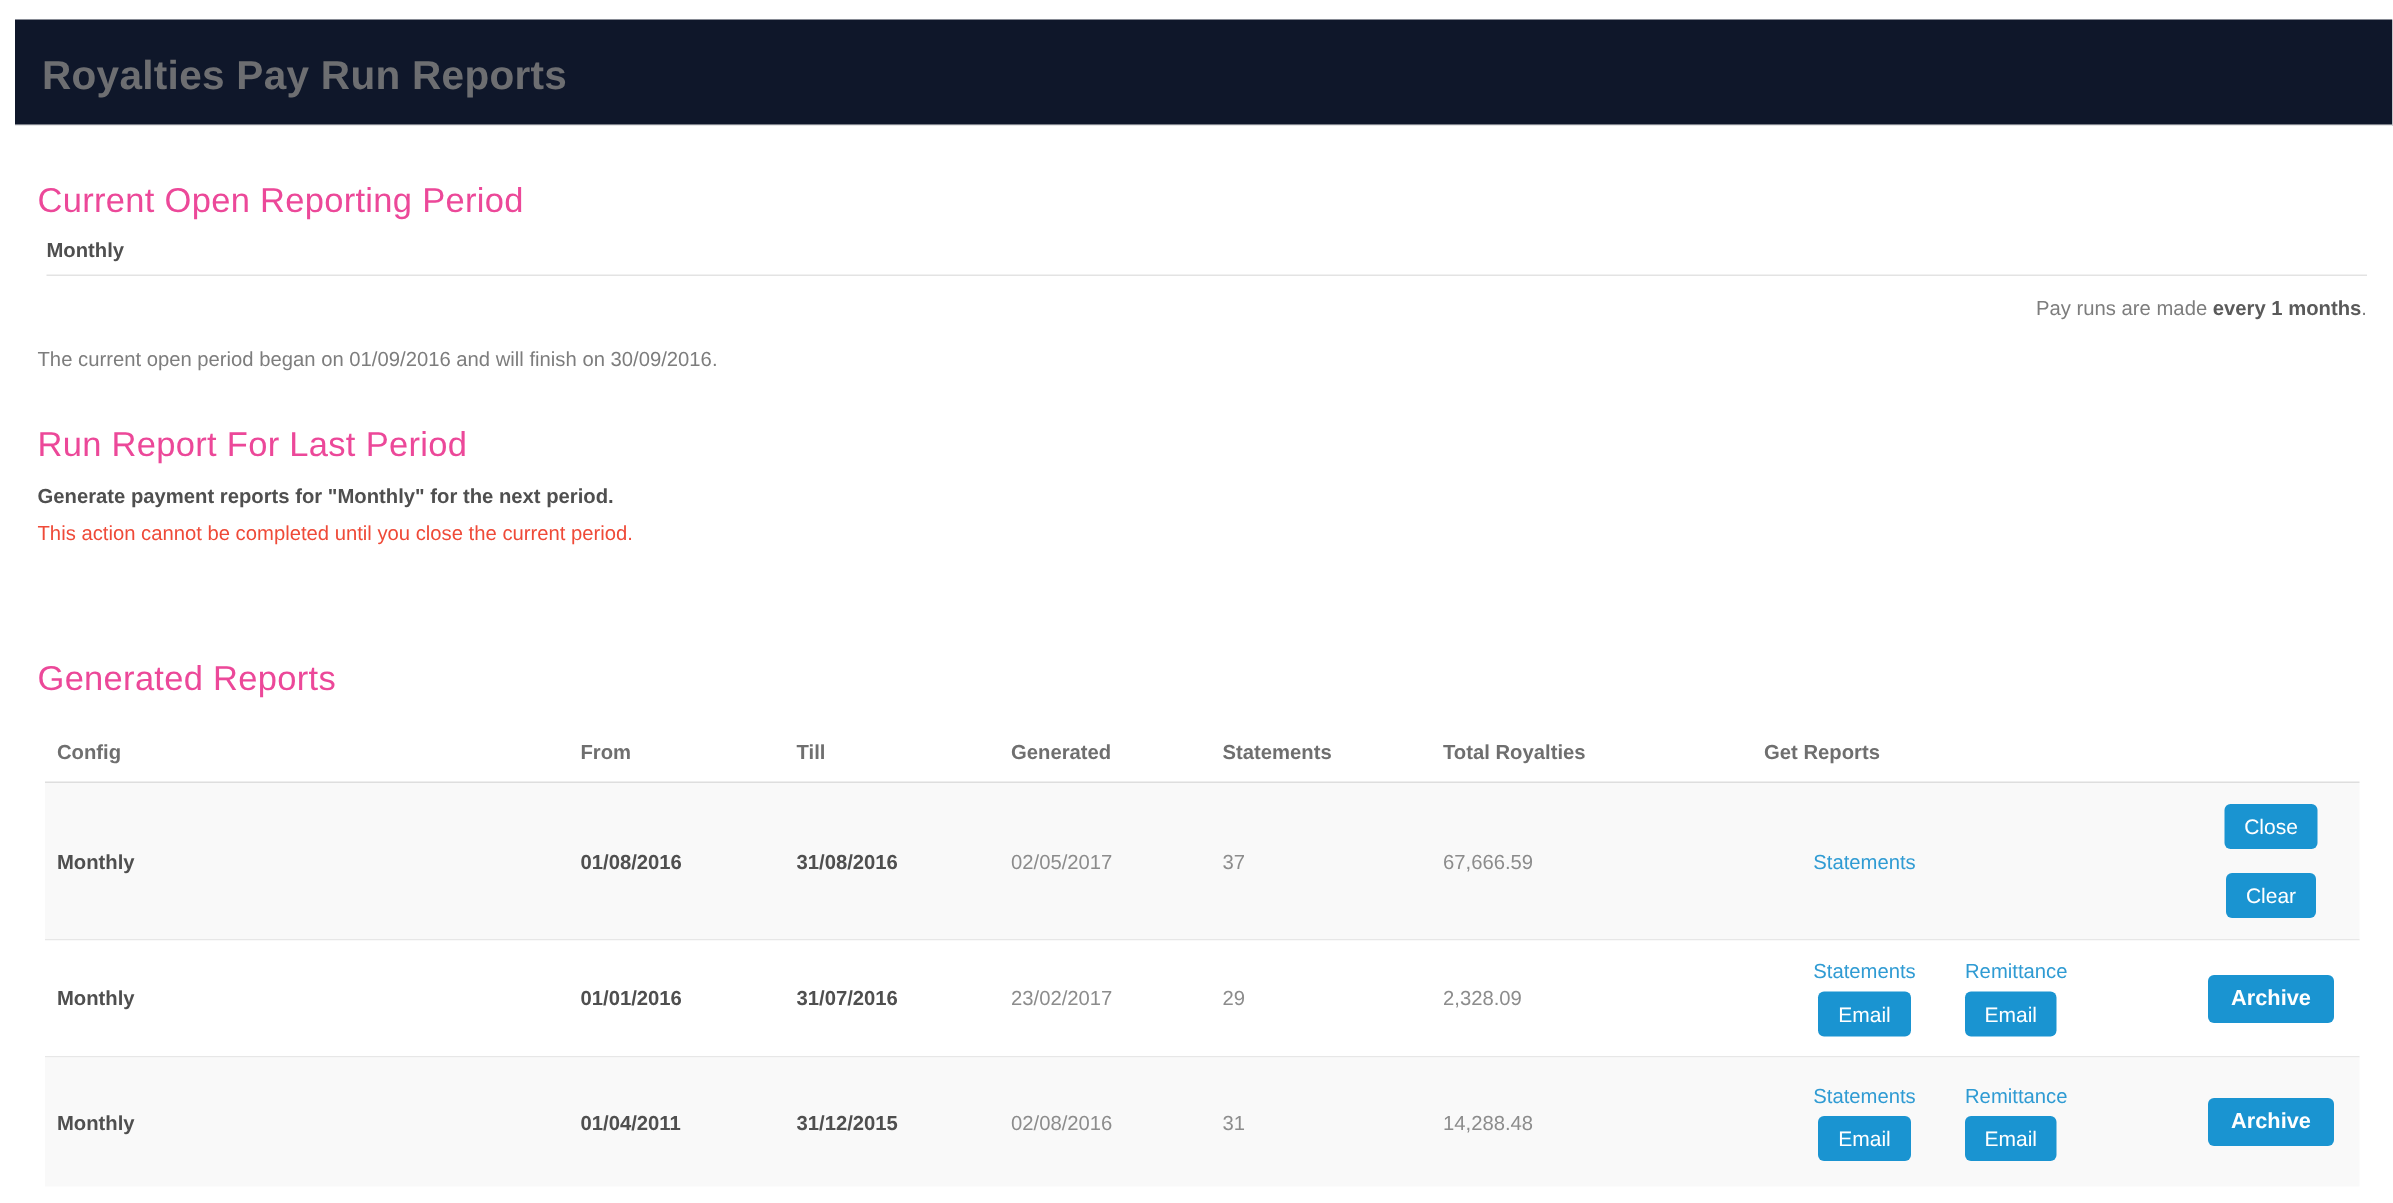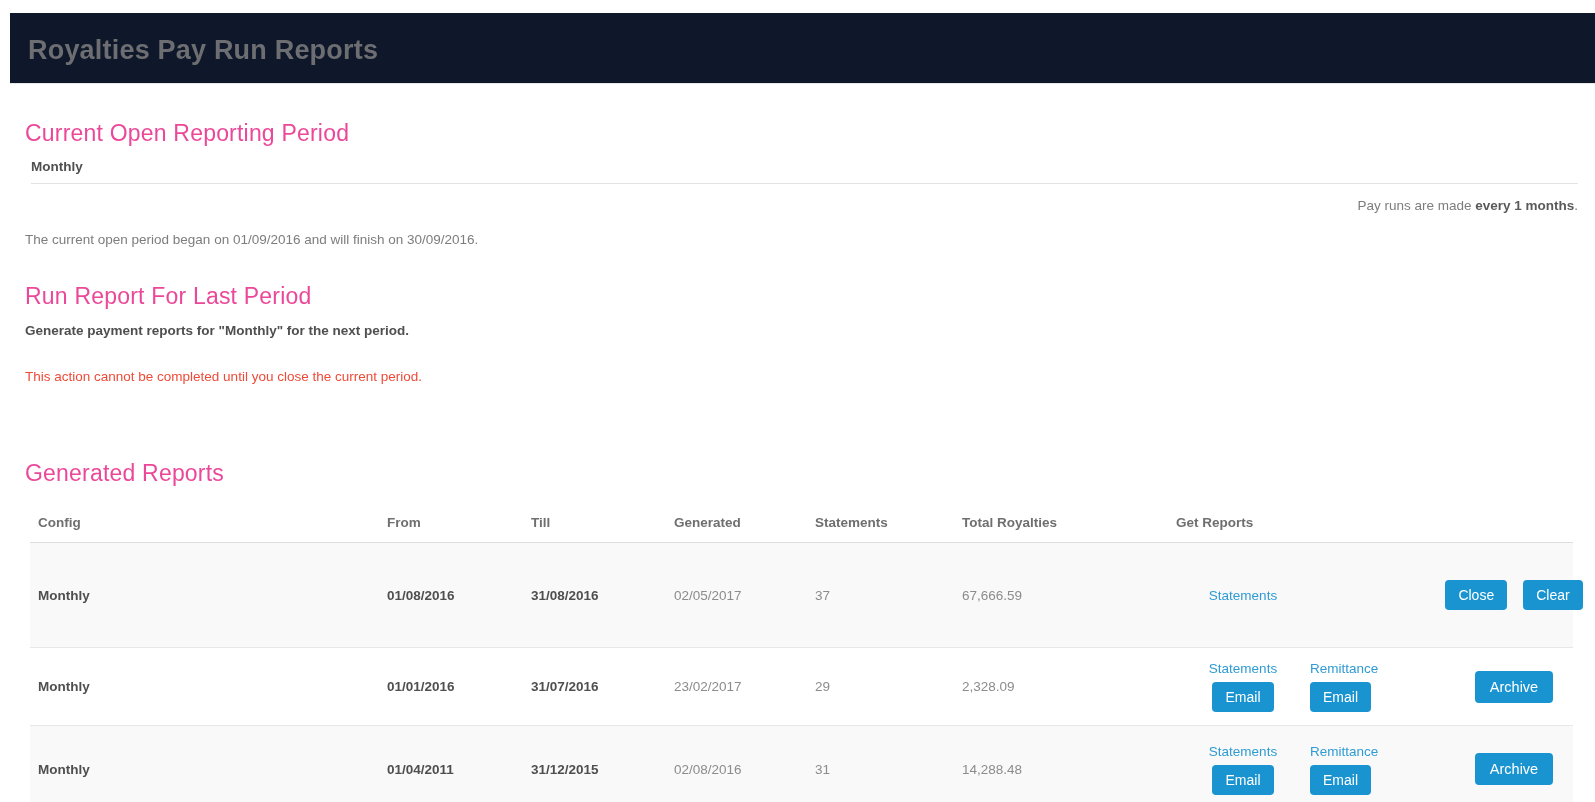--- a/index.html
+++ b/index.html
@@ -51,21 +51,21 @@
   }
   .p-freq   { margin-top: 14px; text-align: right; }
   .p-period { margin-top: 19px; }
   .p-generate {
     margin-top: 13px;
     font-size: 13.5px;
     font-weight: bold;
     color: #4f4f4f;
   }
   .p-warning {
-    margin-top: 31px;
+    margin-top: 10px;
     font-size: 13.5px;
     color: #ef4a38;
   }
   .bold-inline { font-weight: bold; color: #5a5a5a; }
 
   
   .reports-table {
     margin: 14px 5px 0 5px;
     width: 1543px;
     font-size: 13.5px;
@@ -85,21 +85,21 @@
 
   .c-config     { width: 357px; padding-left: 8px; }
   .c-from       { width: 144px; }
   .c-till       { width: 143px; }
   .c-generated  { width: 141px; }
   .c-statements { width: 147px; }
   .c-royalties  { width: 214px; }
   .c-getreports-head { width: 397px; }
   .c-gr-stat    { width: 134px; display: flex; flex-direction: column; align-items: center; }
   .c-gr-remit   { width: 145px; display: flex; flex-direction: column; align-items: flex-start; }
-  .c-actions    { width: 118px; display: flex; flex-direction: row; align-items: flex-start; justify-content: center; gap: 16px; padding-right: 0; }
+  .c-actions    { width: 118px; display: flex; flex-direction: column; align-items: center; justify-content: center; gap: 16px; padding-right: 0; }
 
   .cell-bold   { font-weight: bold; color: #4f4f4f; }
   .cell-normal { color: #8c8c8c; }
 
   a.tbl-link {
     color: #2f9bd3;
     text-decoration: none;
     font-size: 13.5px;
     cursor: pointer;
   }
@@ -110,21 +110,21 @@
     background: #1a94d1;
     color: #ffffff;
     border: none;
     border-radius: 4px;
     font-family: "Liberation Sans", sans-serif;
     font-size: 14px;
     padding: 7px 13px;
     cursor: pointer;
     text-align: center;
   }
-  .btn-archive { padding: 8px 15px; font-size: 14.5px; }
+  .btn-archive { padding: 8px 15px; font-size: 14.5px; font-weight: bold; }
 </style>
 </head>
 <body>
 
 <div class="page-wrap">
 
   <div class="page-header">
     <h1>Royalties Pay Run Reports</h1>
   </div>
 

